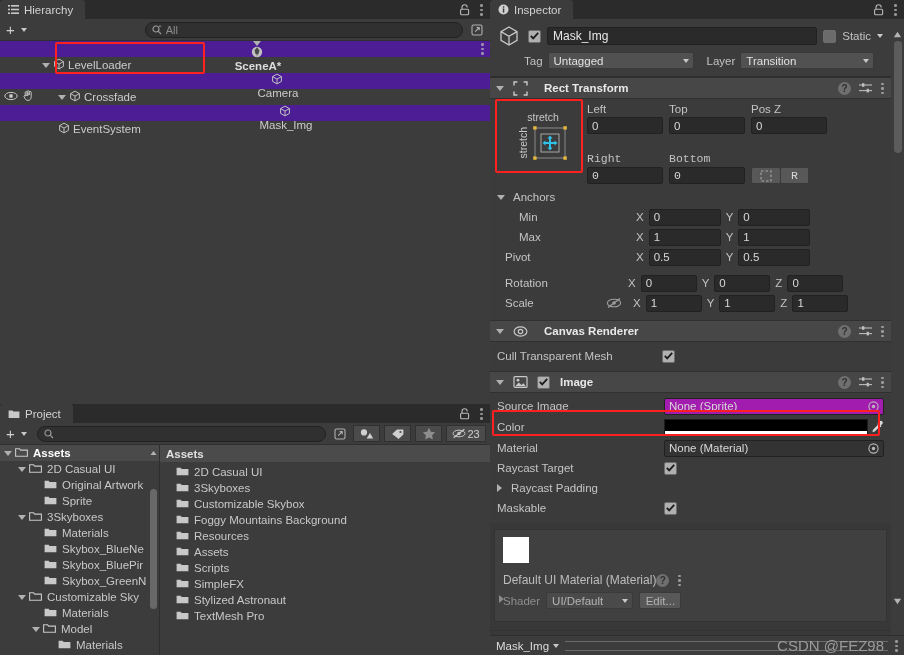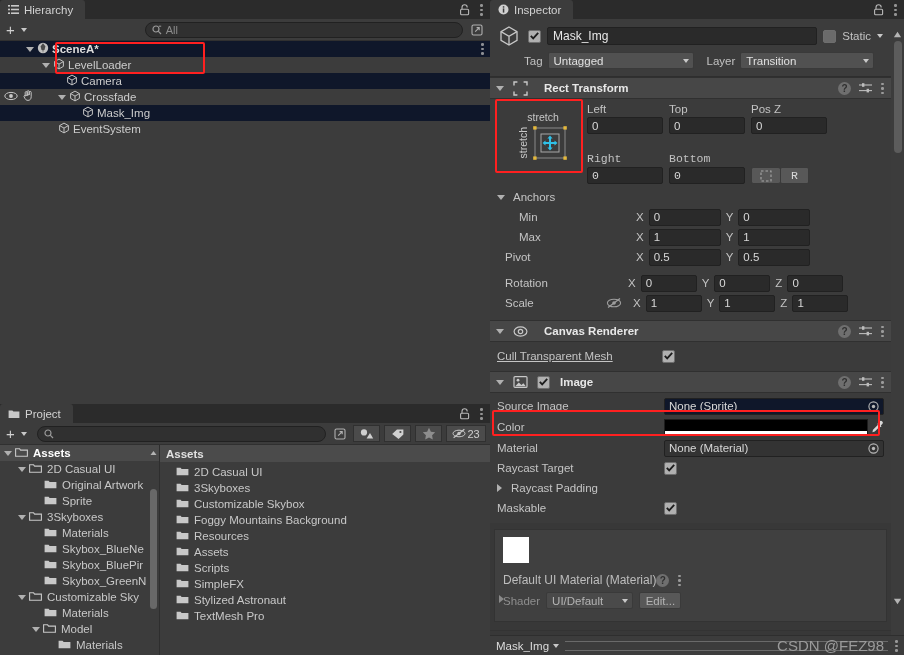--- a/index.html
+++ b/index.html
@@ -39,21 +39,21 @@
   .plus { color: #d0d0d0; font-size: 15px; line-height: 1; padding: 0 2px;}
   .caret-dn { width:0;height:0;border-left:3.5px solid transparent;border-right:3.5px solid transparent;border-top:4px solid #c8c8c8; }
   .searchbox {
     flex: 1; height: 16px; background: #303030; border: 1px solid #212121; border-radius: 8px;
     display: flex; align-items: center; padding: 0 6px; gap: 4px; color: #8c8c8c; font-size: 11px;
   }
 
   
   .hier-body { flex: 1; background: #3c3c3c; position: relative; overflow: hidden; }
   .hrow { height: 16px; display: flex; align-items: center; position: relative; font-size: 11.5px; color: #cccccc; padding-left: 0; }
-  .hrow.alt { background: #0f172a; }
+  .hrow.alt { background: #4c1d95; flex-direction: column; }
   .hrow .vis { position: absolute; left: 4px; top: 1px; display: flex; gap: 4px; align-items: center; }
   .tri { width: 0; height: 0; border-left: 4px solid transparent; border-right: 4px solid transparent; border-top: 5px solid #b0b0b0; margin-right: 3px; flex: 0 0 auto;}
   .tri.right { border-left: 5px solid #b0b0b0; border-top: 4px solid transparent; border-bottom: 4px solid transparent; border-right: 0; }
   .cube { flex: 0 0 auto; margin-right: 3px; }
   .redbox { position: absolute; border: 2px solid #ff2020; border-radius: 2px; pointer-events: none; }
 
   
   .proj-split { flex: 1; display: flex; background: #383838; overflow: hidden; }
   .proj-tree { width: 160px; background: #3c3c3c; position: relative; overflow: hidden; border-right: 1px solid #2e2e2e;}
   .proj-list { flex: 1; background: #3c3c3c; overflow: hidden; }
@@ -774,21 +774,21 @@
                   </g>
                   <rect x="3" y="1.2" width="2.4" height="3.6" fill="#bdbdbd"></rect>
                   <rect x="7.6" y="6.8" width="2.4" height="3.6" fill="#bdbdbd"></rect>
                 </svg>
             </span>
             <span class="kebab">
                 <i></i>
               </span>
           </span>
         </div>
-        <div class="comp-body" style="padding:4px 7px 5px 7px;text-decoration:underline;">
+        <div class="comp-body" style="padding:4px 7px 5px 7px;">
           <div class="prop-row">
             <span class="prop-name" style="width:160px;">Cull Transparent Mesh</span>
             <span class="chk">
               <svg width="9" height="8" viewBox="0 0 9 8">
                   <path d="M.8 3.8L3.2 6.4 8.2.8" fill="none" stroke="#1d1d1d" stroke-width="1.8"></path>
                 </svg>
             </span>
           </div>
         </div>
 
@@ -820,21 +820,21 @@
                 </svg>
             </span>
             <span class="kebab">
                 <i></i>
               </span>
           </span>
         </div>
         <div class="comp-body" style="padding:3px 7px 5px 7px; position:relative;">
           <div class="prop-row">
             <span class="prop-name" style="width:162px;">Source Image</span>
-            <span class="field" style="flex:1;justify-content:space-between;background:#0f172a;">
+            <span class="field" style="flex:1;justify-content:space-between;background:#a21caf;">
               <span>None (Sprite)</span>
               <span class="icn">
                 <svg width="11" height="11" viewBox="0 0 11 11">
                     <circle cx="5.5" cy="5.5" r="4.6" fill="none" stroke="#b8b8b8" stroke-width="1.1"></circle>
                     <circle cx="5.5" cy="5.5" r="1.7" fill="#b8b8b8"></circle>
                   </svg>
               </span>
             </span>
           </div>
           <div class="prop-row" style="height:22px;">

